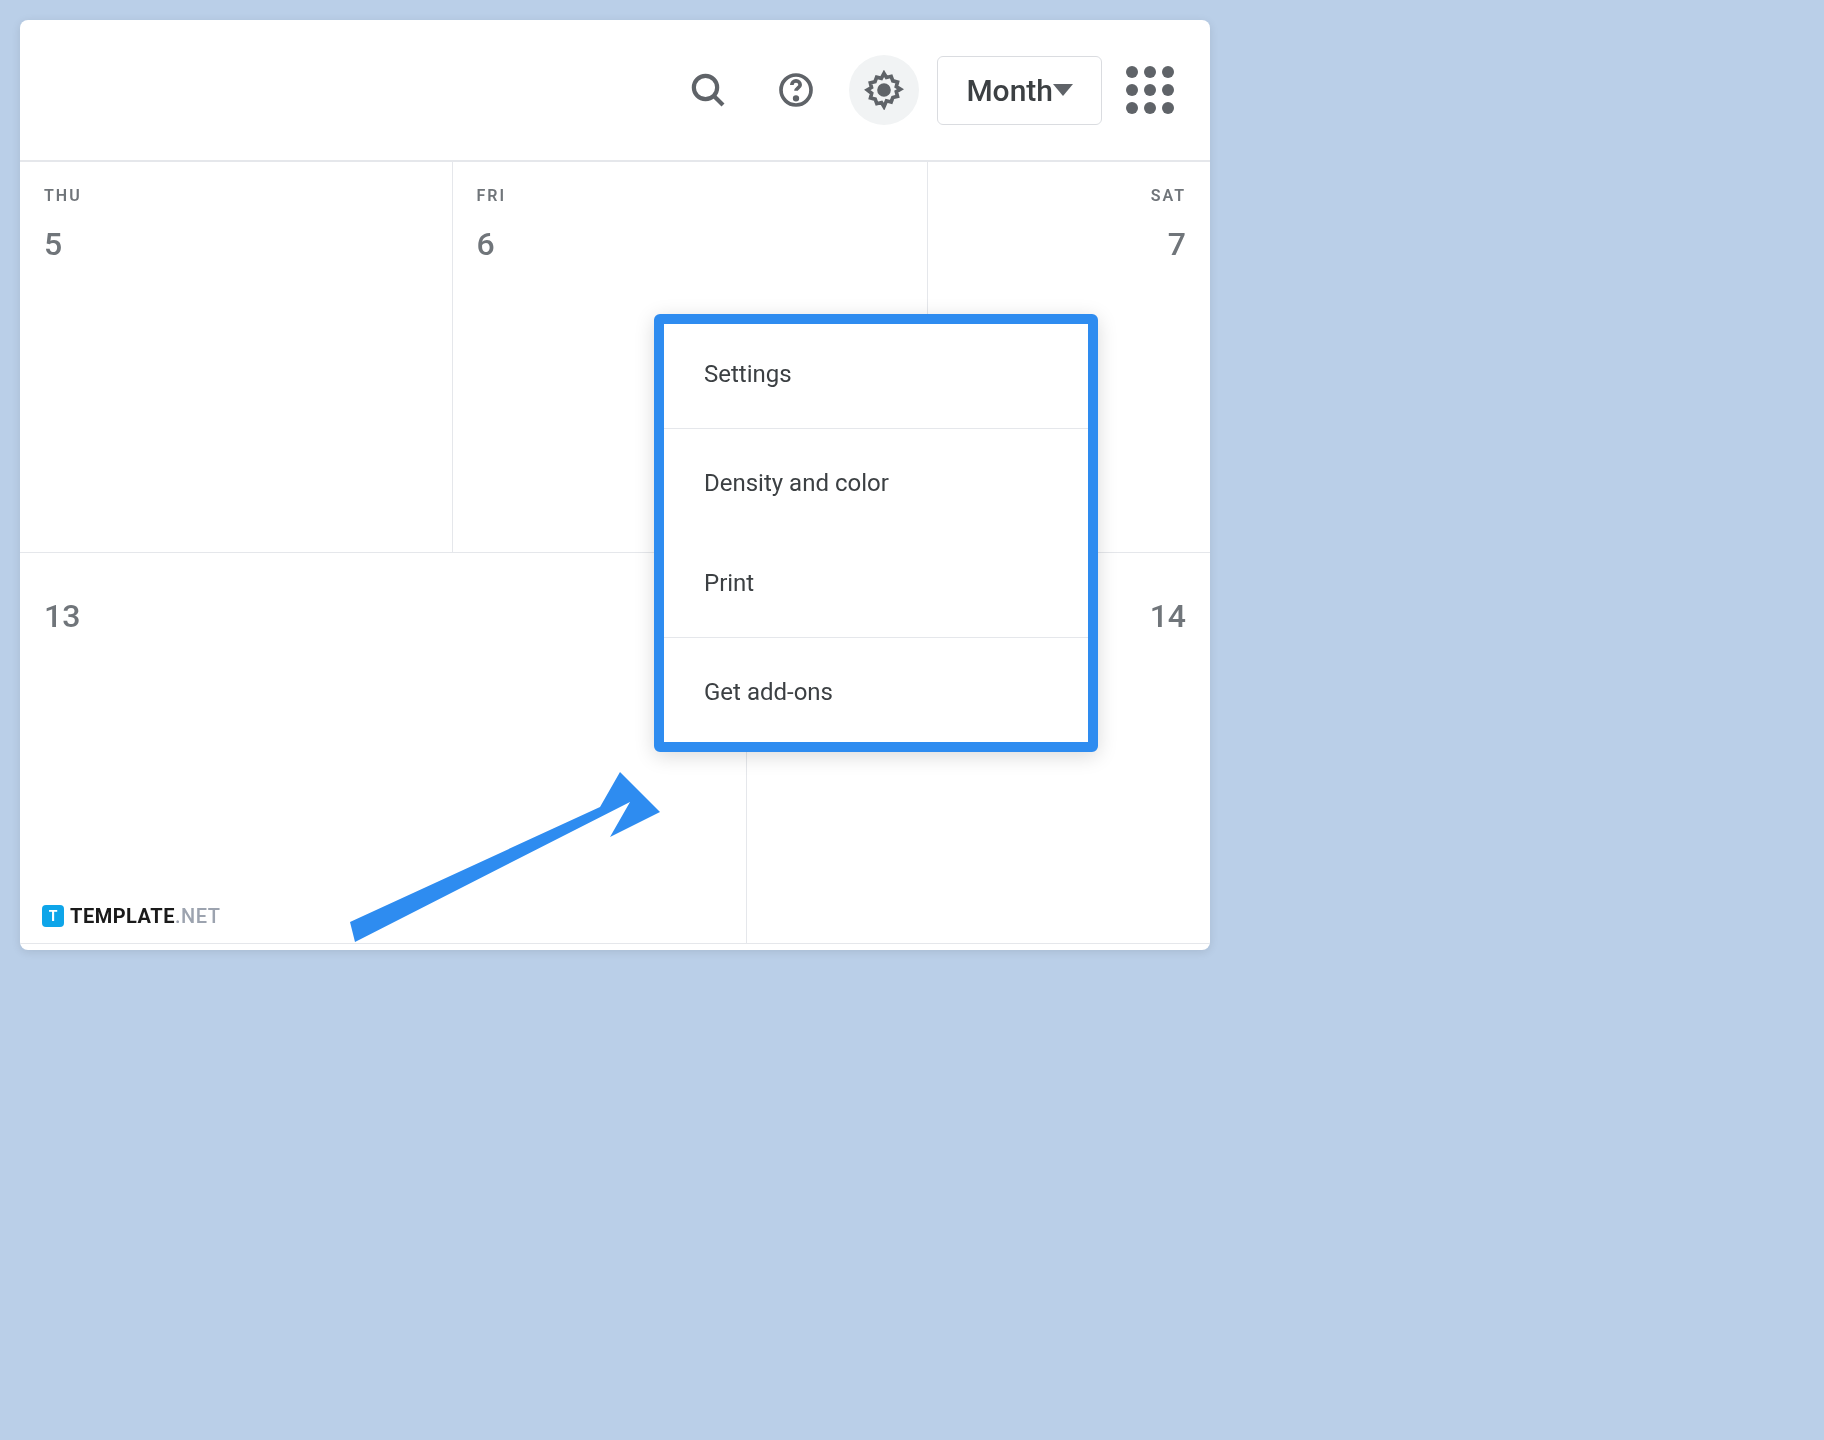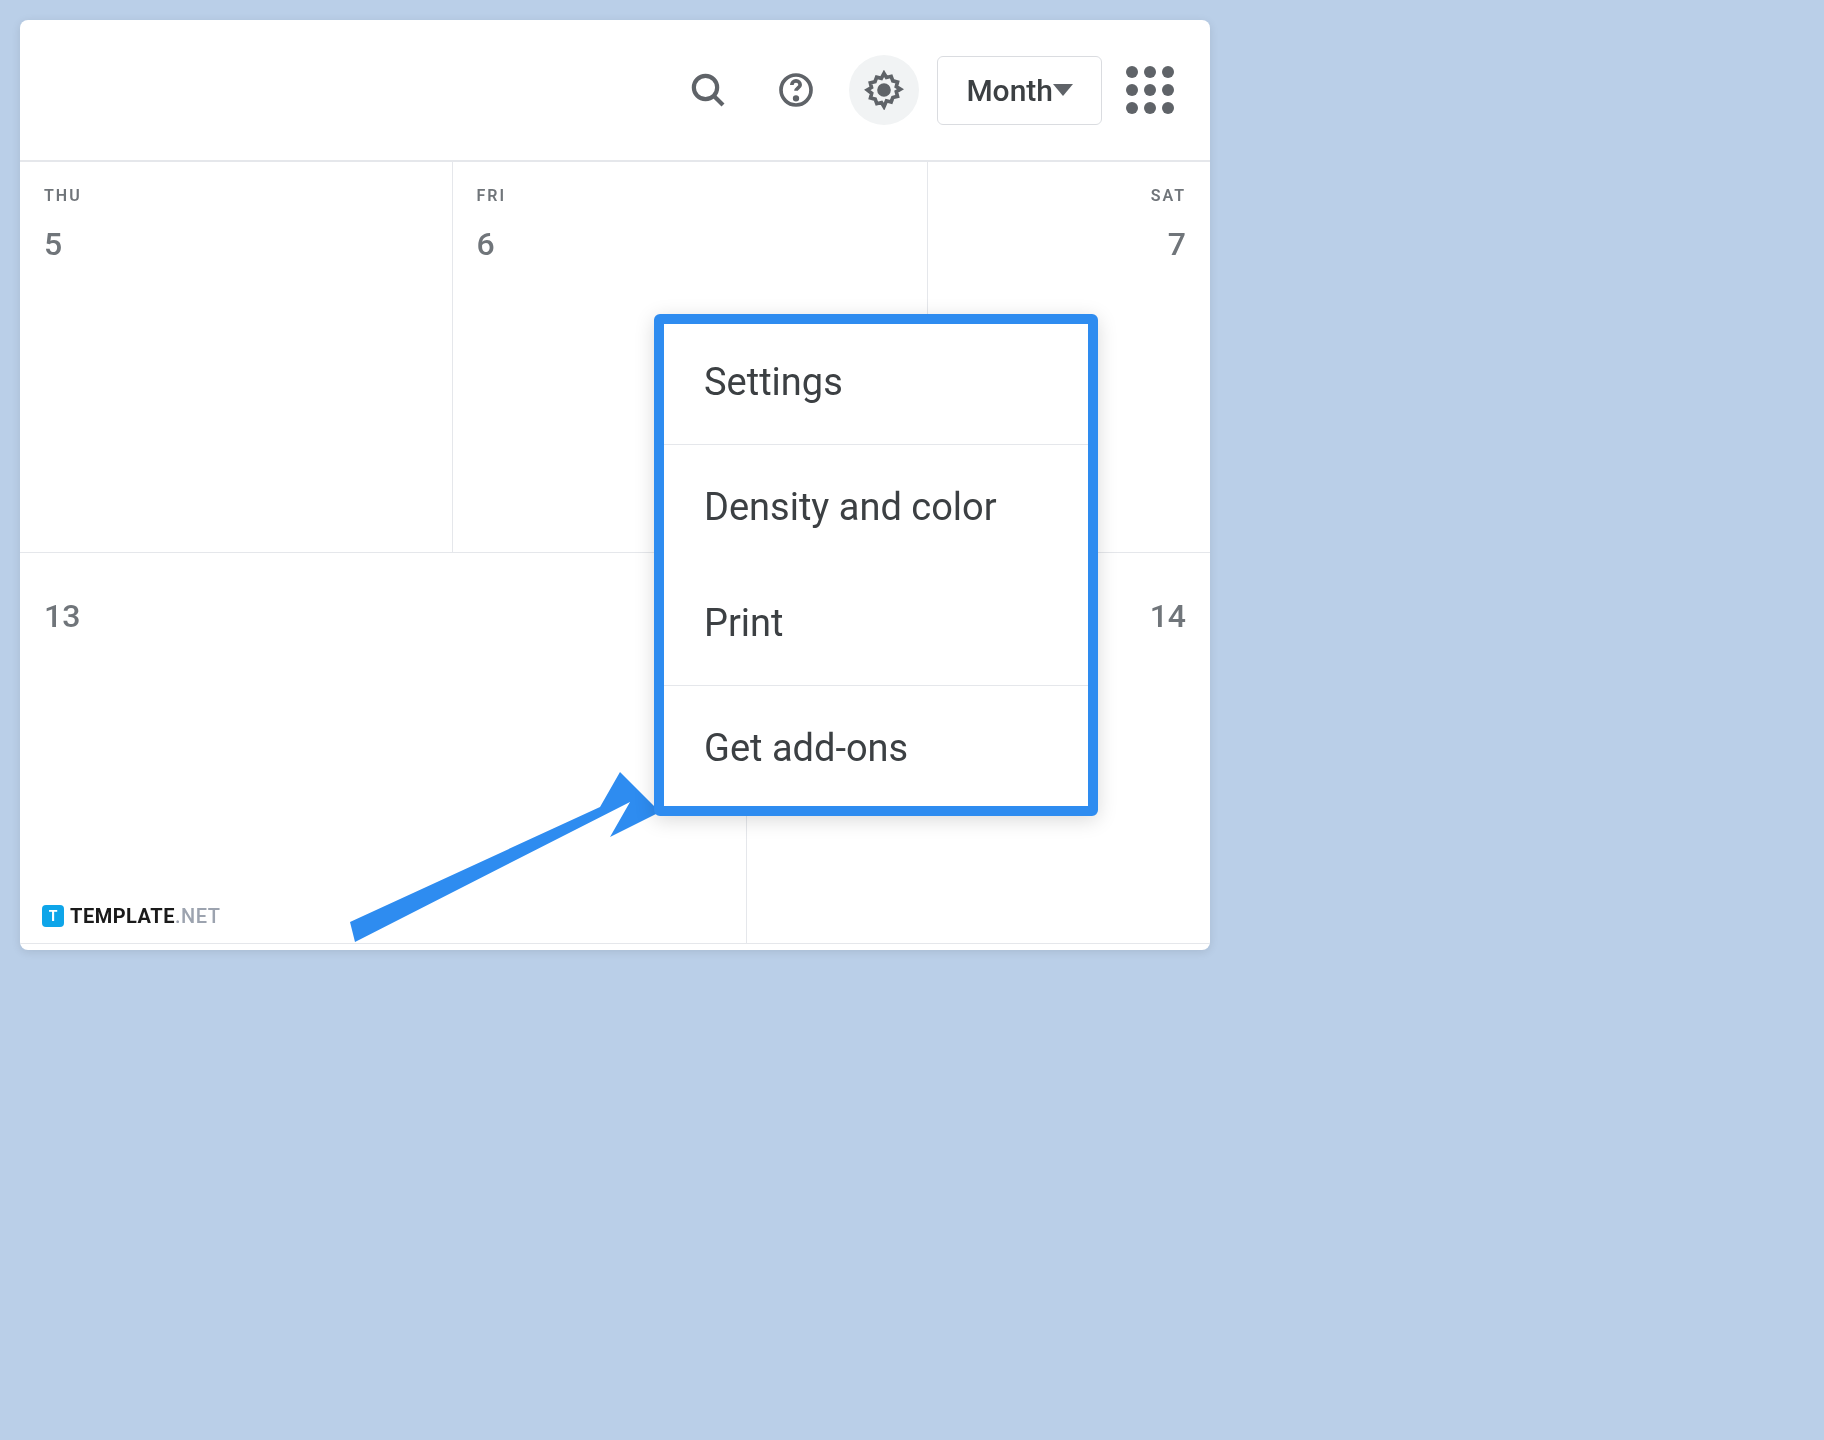--- a/index.html
+++ b/index.html
@@ -23,21 +23,21 @@
   .cell{flex:1;border-right:1px solid #e5e7eb;padding:24px;box-sizing:border-box}
   .cell:last-child{border-right:none;flex:0.55}
   .cell:first-child{flex:0.9}
   .day-head{font-size:16px;font-weight:600;color:#70757a;letter-spacing:2px}
   .day-num{font-size:32px;font-weight:500;color:#70757a;margin-top:20px}
   .cell.center{text-align:left}
   .cell.right{text-align:right}
   
   
   .dropdown{position:absolute;left:634px;top:152px;width:424px;background:#fff;border:10px solid #2e8cf0;border-radius:6px;box-shadow:0 4px 20px rgba(0,0,0,0.15);z-index:10}
-  .dd-item{padding:36px 40px;font-size:38px;color:#3c4043;cursor:pointer}
+  .dd-item{padding:36px 40px;font-size:24px;color:#3c4043;cursor:pointer}
   .dd-div{height:1px;background:#e5e7eb;margin:4px 0}
   
   
   .arrow{position:absolute;left:330px;top:600px;z-index:9;pointer-events:none}
   
   
   .wm{position:absolute;left:22px;bottom:22px;display:flex;align-items:center;gap:6px;z-index:5}
   .wm-badge{width:22px;height:22px;background:#0ea5e9;border-radius:4px;display:flex;align-items:center;justify-content:center;color:#fff;font-size:14px;font-weight:700}
   .wm-text{font-size:20px;font-weight:700;color:#1a1a1a;letter-spacing:0.5px}
   .wm-text .net{color:#9ca3af;font-weight:500}

